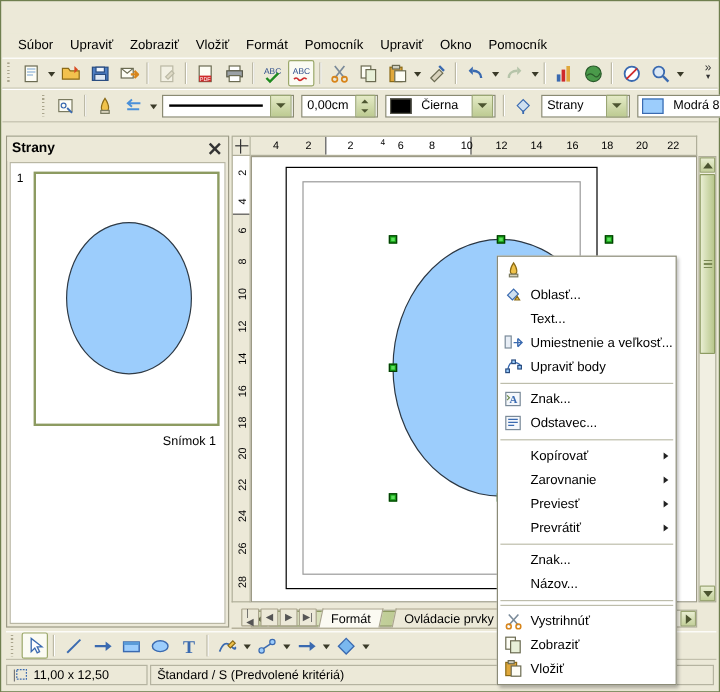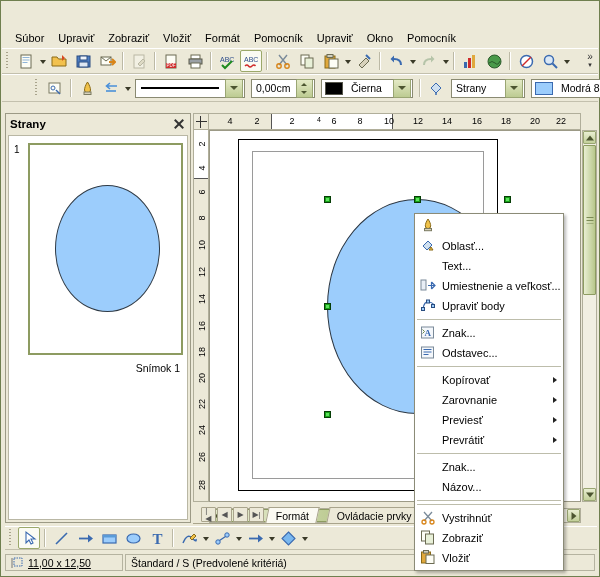--- a/index.html
+++ b/index.html
@@ -686,21 +686,21 @@
 
     <div class="tbtn">
       <svg width="17" height="17" viewBox="0 0 17 17">
         <path d="M8.5 2L15 8.5 8.5 15 2 8.5z" fill="#7ab8ef" stroke="#3a6ab0" stroke-width="1.1"></path>
       </svg>
     </div>
     <div class="dd-arrow"></div>
   </div>
 
   <div class="statusbar">
-    <div class="st-cell" style="width:118px;text-decoration:underline;">
+    <div class="st-cell" style="width:118px;">
       <svg width="13" height="12" viewBox="0 0 13 12" style="margin-right:4px;flex:none;">
         <rect x="3" y="1" width="8" height="8" fill="none" stroke="#3a6ab0" stroke-dasharray="1.5,1"></rect>
         <path d="M1 1v10" stroke="#777"></path>
       </svg>
       <span>11,00 x 12,50</span>
     </div>
     <div class="st-cell" style="flex:1;">
       <span>Štandard / S (Predvolené kritériá)</span>
     </div>
   </div>

